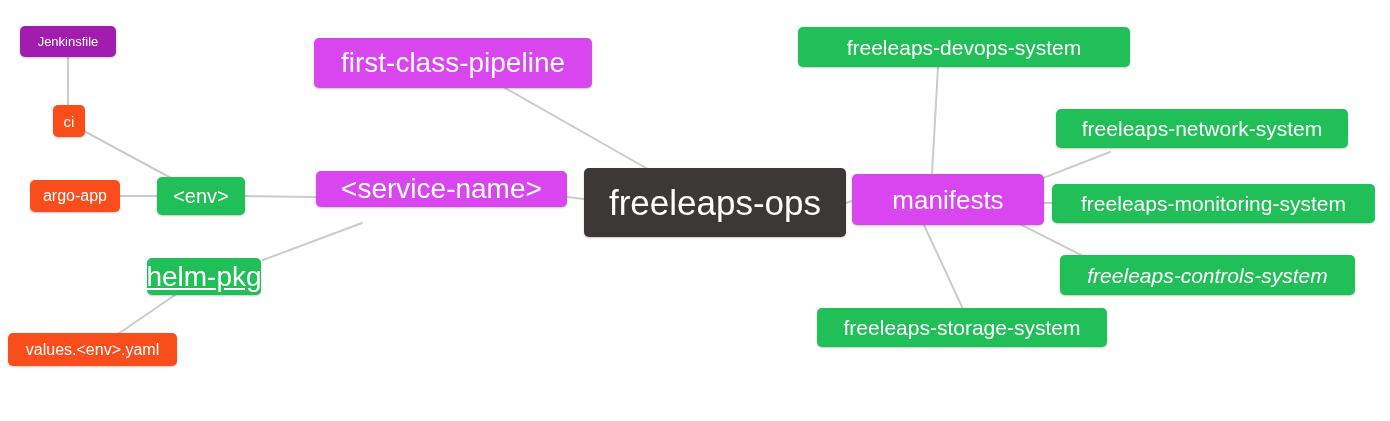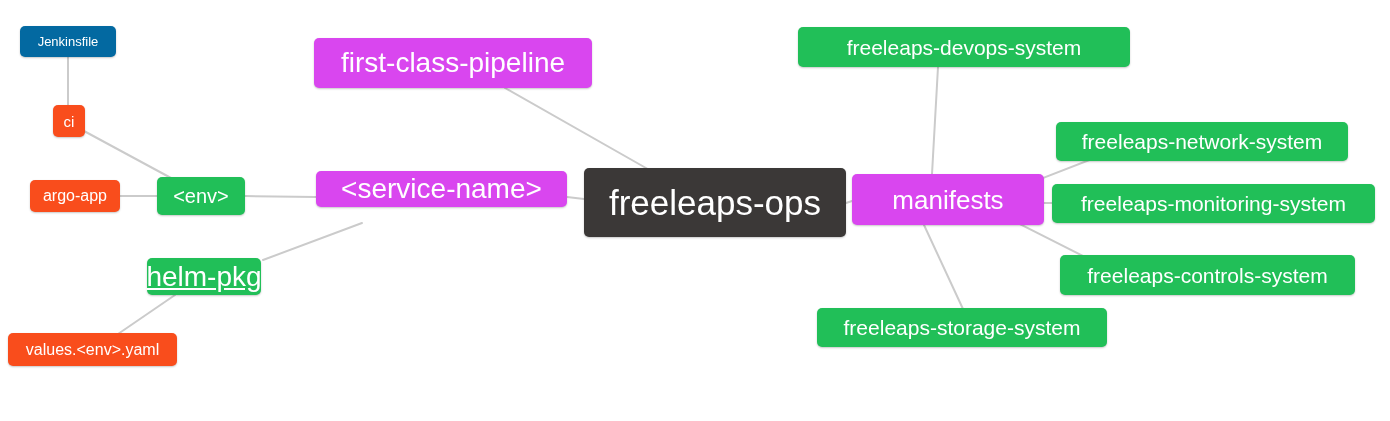--- a/index.html
+++ b/index.html
@@ -20,21 +20,21 @@
     box-shadow:0 1px 2px rgba(0,0,0,0.22);
     white-space:nowrap;
     line-height:1;
     cursor:pointer;
     box-sizing:border-box;
     padding:0 4px;
   }
   .node.blue  {background:#d946ef;}
   .node.green {background:#21bf58;}
   .node.red   {background:#f94d1c;}
-  .node.orange{background:#0369a1;}
+  .node.orange{background:#a21caf;}
   .node.dark  {background:#3b3837;}
 </style>
 </head>
 <body>
 
 <div class="stage">
 
   <svg class="edges" viewBox="0 0 1390 421" xmlns="http://www.w3.org/2000/svg">
     <line x1="68" y1="57" x2="68" y2="105"></line>
     <line x1="84" y1="131" x2="171" y2="178"></line>
@@ -56,18 +56,18 @@
   <div class="node red" style="left:53px;   top:105px; width:32px;  height:32px; font-size:15px;">ci</div>
   <div class="node red" style="left:30px;   top:180px; width:90px;  height:32px; font-size:16px;">argo-app</div>
   <div class="node green" style="left:157px;  top:177px; width:88px;  height:38px; font-size:20px;">&lt;env&gt;</div>
   <div class="node green" style="left:147px;  top:258px; width:114px; height:37px; font-size:28px;text-decoration:underline;">helm-pkg</div>
   <div class="node red" style="left:8px;    top:333px; width:169px; height:33px; font-size:16px;">values.&lt;env&gt;.yaml</div>
   <div class="node blue" style="left:314px;  top:38px;  width:278px; height:50px; font-size:28px;">first-class-pipeline</div>
   <div class="node blue" style="left:316px;  top:171px; width:251px; height:36px; font-size:28px;">&lt;service-name&gt;</div>
   <div class="node dark" style="left:584px;  top:168px; width:262px; height:69px; font-size:35px;">freeleaps-ops</div>
   <div class="node blue" style="left:852px;  top:174px; width:192px; height:51px; font-size:26px;">manifests</div>
   <div class="node green" style="left:798px;  top:27px;  width:332px; height:40px; font-size:21px;">freeleaps-devops-system</div>
-  <div class="node green" style="left:1056px; top:109px; width:292px; height:39px; font-size:21px;margin-top:13px;">freeleaps-network-system</div>
+  <div class="node green" style="left:1056px; top:109px; width:292px; height:39px; font-size:21px;">freeleaps-network-system</div>
   <div class="node green" style="left:1052px; top:184px; width:323px; height:39px; font-size:21px;">freeleaps-monitoring-system</div>
-  <div class="node green" style="left:1060px; top:255px; width:295px; height:40px; font-size:21px;">freeleaps-controls-system</div>
+  <div class="node green" style="left:1060px; top:255px; width:295px; height:40px; font-size:21px;font-style:italic;">freeleaps-controls-system</div>
   <div class="node green" style="left:817px;  top:308px; width:290px; height:39px; font-size:21px;text-align:right;">freeleaps-storage-system</div>
 
 </div>
 
 </body></html>

